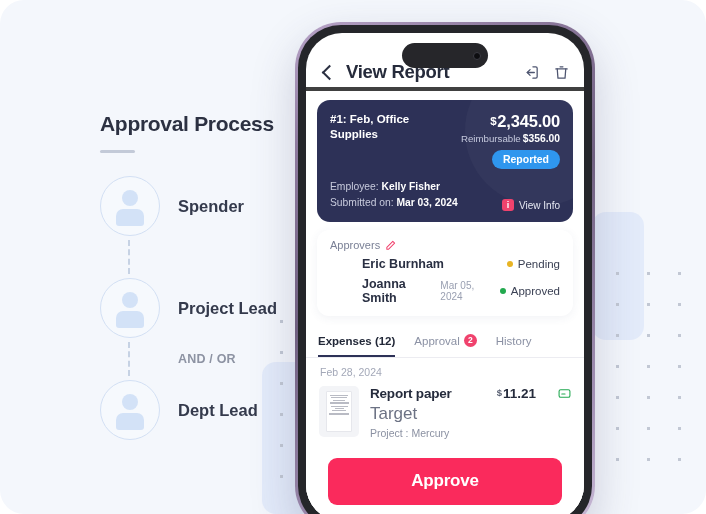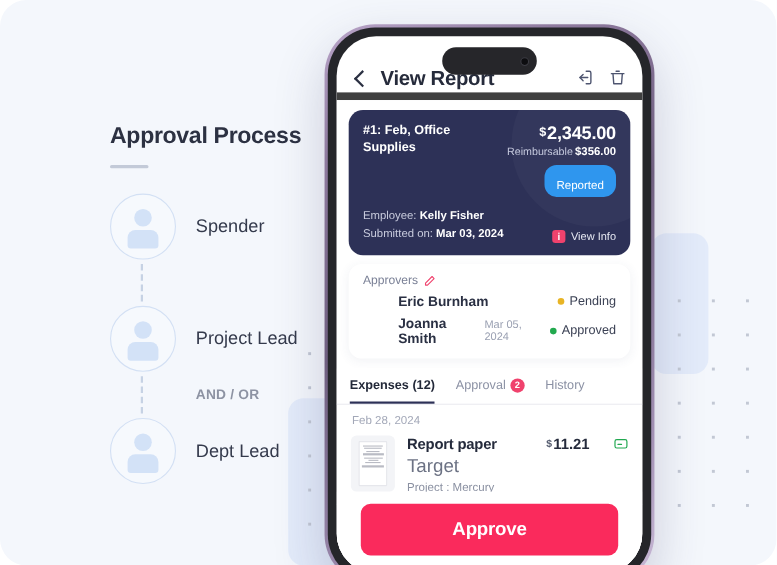--- a/index.html
+++ b/index.html
@@ -63,20 +63,21 @@
     background: #c3cad8;
     border-radius: 2px;
     margin-top: 14px;
   }
 
   .flow { margin-top: 22px; }
   .flow-node {
     display: flex;
     align-items: center;
     height: 62px;
+    font-weight: bold;
   }
   .avatar {
     width: 58px;
     height: 58px;
     min-width: 58px;
     border-radius: 50%;
     border: 1.5px solid #d3e0f4;
     background: #f6f9fd;
     position: relative;
   }
@@ -181,21 +182,21 @@
   }
 
   
   #navbar {
     position: relative;
     height: 58px;
     padding: 24px 14px 0 12px;
     box-sizing: border-box;
     display: flex;
     align-items: center;
-    border-bottom: 7px solid #404040;
+    border-bottom: 4px solid #404040;
   }
   #back-chevron {
     width: 18px;
     height: 18px;
     position: relative;
     cursor: pointer;
   }
   #back-chevron::before {
     content: "";
     position: absolute;
@@ -267,22 +268,22 @@
     font-size: 9.7px;
     color: #c6cade;
   }
   .rc-reimb b { color: #ffffff; font-size: 10.3px; margin-left: 2px; text-align: right; }
   #status-pill {
     display: inline-block;
     margin-top: 6px;
     background: #2f96ee;
     color: #ffffff;
     font-size: 10.5px;
-    font-weight: normal;
-    padding: 13px 11px 4px 11px;
+    font-weight: bold;
+    padding: 3px 11px 4px 11px;
     border-radius: 11px;
     cursor: pointer;
   }
   .rc-row2 {
     margin-top: 10px;
     display: flex;
     align-items: flex-end;
     position: relative;
     z-index: 2;
   }

